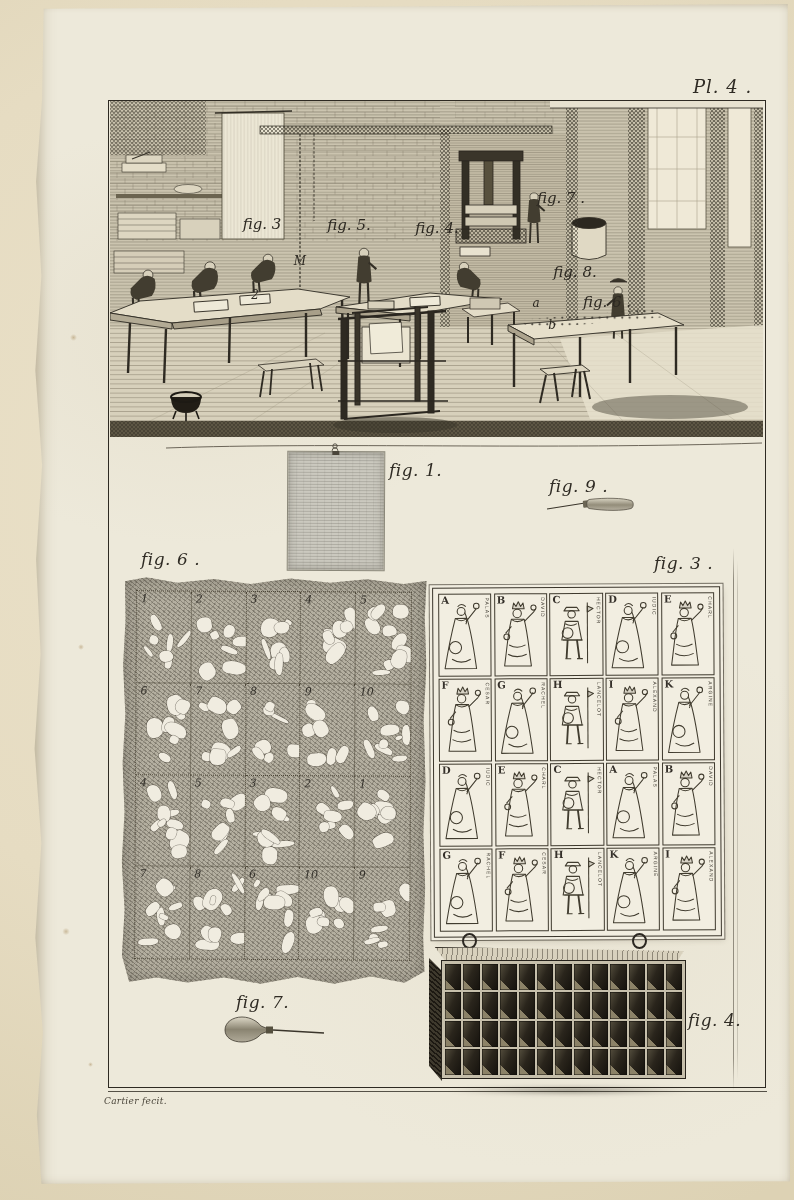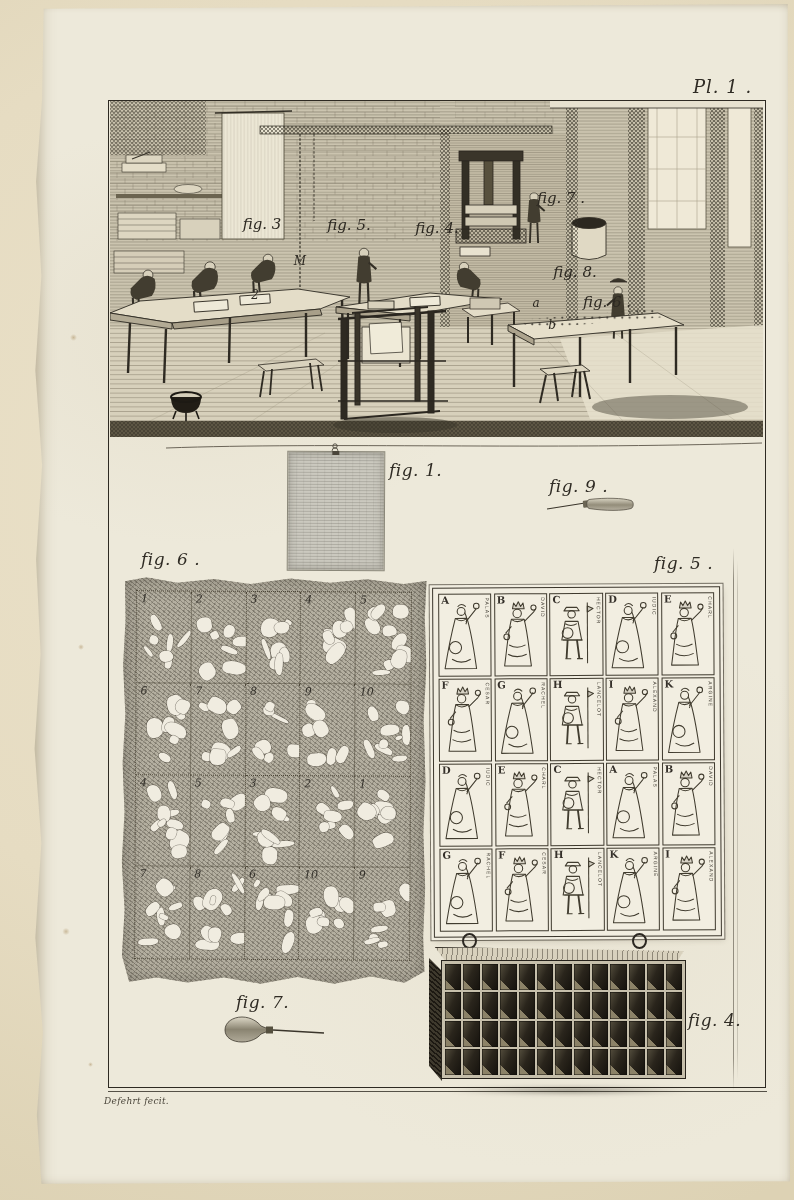--- a/index.html
+++ b/index.html
@@ -79,21 +79,21 @@
 </head>
 <body>
 
 <div class="stage">
   <div class="page"></div>
   <div class="fox" style="left:70px;top:334px;width:7px;height:7px;"></div>
   <div class="fox" style="left:78px;top:644px;width:6px;height:6px;"></div>
   <div class="fox" style="left:62px;top:928px;width:8px;height:7px;"></div>
   <div class="fox" style="left:88px;top:1062px;width:5px;height:5px;"></div>
 
-  <div class="plate-number">Pl. 1 .</div>
+  <div class="plate-number">Pl. 4 .</div>
   <div class="plate-frame"></div>
   <div class="bottom-rule"></div>
   <div class="crease" style="left:733px;top:548px;height:543px;"></div>
   <div class="crease" style="left:737px;top:560px;height:520px;opacity:.4;"></div>
 
   <div class="scene">
     <svg id="scene-svg" viewBox="0 0 653 336" preserveAspectRatio="none">
       <defs>
         <pattern id="pH" width="6" height="3.1" patternUnits="userSpaceOnUse">
             <line x1="0" y1="1.5" x2="6" y2="1.5" stroke="#6e6857" stroke-width="0.45"></line>
@@ -521,21 +521,21 @@
           <div class="blob" style="width: 9px; height: 8.4px; left: 26.6%; top: 71.9%; border-radius: 38% 49% 72% / 39% 47% 48% 58%; transform: rotate(194deg);"></div>
           <div class="blob" style="width: 5.8px; height: 10.1px; left: 47.1%; top: 78.4%; border-radius: 56% 63% 73% 72% / 52% 52% 60% 56%; transform: rotate(258deg);"></div>
           <div class="blob" style="width: 6.3px; height: 17.3px; left: 39.5%; top: 57.2%; border-radius: 46% 58% 46% 54% / 67% 64% 68% 52%; transform: rotate(81deg);"></div>
           <div class="blob" style="width: 11.6px; height: 9.4px; left: 34.5%; top: 38.4%; border-radius: 38% 57% 36% 42% / 67% 64% 68% 65%; transform: rotate(353deg);"></div>
           <div class="blob" style="width: 15.7px; height: 4.8px; left: 17.4%; top: 77.3%; border-radius: 69% 44% 69% 38% / 38% 74% 66% 70%; transform: rotate(346deg);"></div>
           <div class="blob" style="width: 19.4px; height: 13.6px; left: 77.7%; top: 19.3%; border-radius: 43% 62% 61% 68% / 73% 66% 49% 65%; transform: rotate(230deg);"></div>
         </div>
       </div>
   </div>
 
-  <div class="fig-label" style="left:654px;top:553px;">fig. 5 .</div>
+  <div class="fig-label" style="left:654px;top:553px;">fig. 3 .</div>
   <div class="card-sheet">
     <div id="card-grid">
         <div class="card">
           <span class="card-letter">A</span>
           <span class="card-name">PALAS</span>
           <span class="card-fig"><svg viewBox="0 0 36 64">
               <g stroke="#413c2f" stroke-width="0.9" fill="none" stroke-linejoin="round">
                 <circle cx="17" cy="11" r="3.4"></circle>
                 <path d="M14,7 q3,-4 7,0 M20,12 q3,6 1,10"></path>
                 <path d="M12,17 C8,32 5,48 3,60 L30,60 C28,46 26,30 22,17 Z"></path>
@@ -942,14 +942,14 @@
           <div class="ph-cell"></div>
           <div class="ph-cell"></div>
           <div class="ph-cell"></div>
           <div class="ph-cell"></div>
           <div class="ph-cell"></div>
         </div>
     </div>
   </div>
   <div class="fig-label" style="left:688px;top:1010px;">fig. 4.</div>
 
-  <div class="signature">Defehrt fecit.</div>
+  <div class="signature">Cartier fecit.</div>
 </div>
 
 </body></html>

